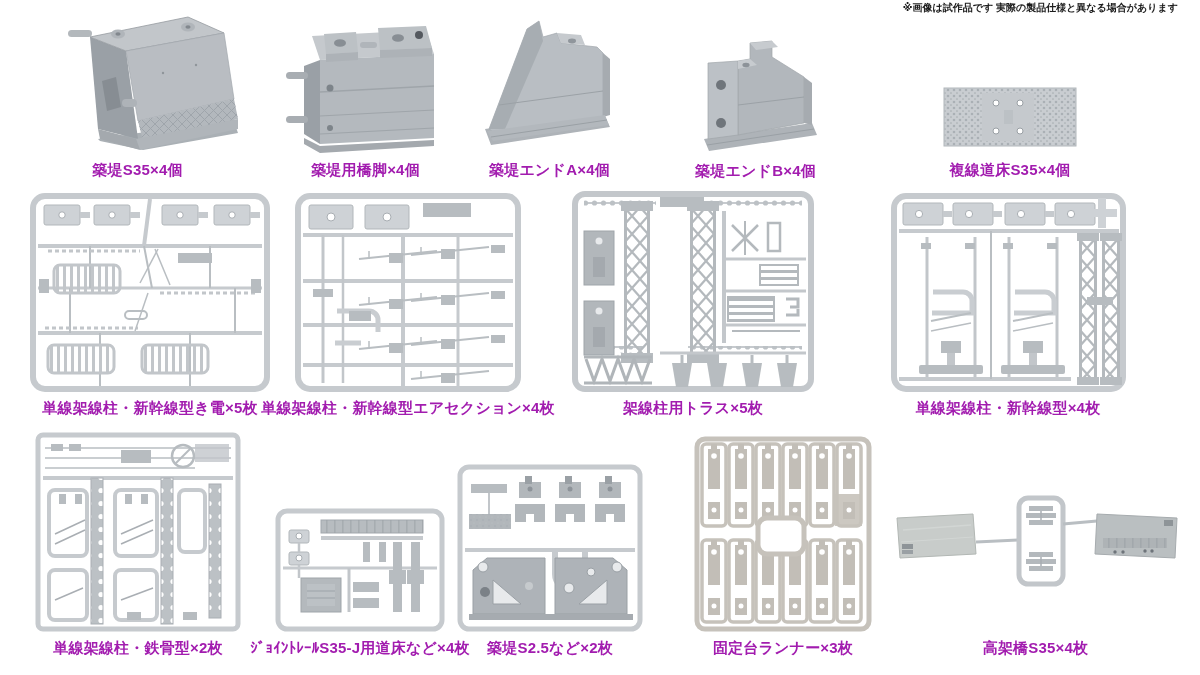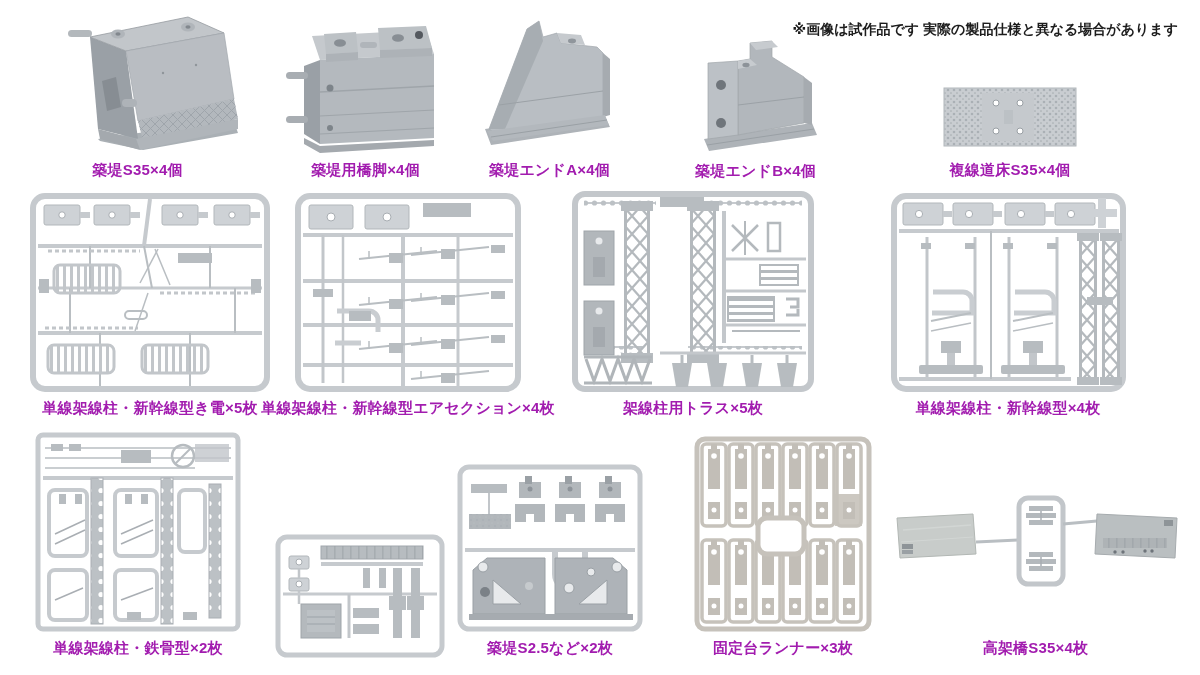--- a/index.html
+++ b/index.html
@@ -1,21 +1,21 @@
 <!DOCTYPE html>
 <html><head>
 <meta charset="utf-8">
 <style>
   html,body{margin:0;padding:0;}
   body{background:#ffffff;font-family:"Liberation Sans","DejaVu Sans",sans-serif;}
   #page{position:relative;width:1200px;height:675px;background:#ffffff;overflow:hidden;}
   .item{position:absolute;display:flex;flex-direction:column;align-items:center;justify-content:flex-end;}
   .art{flex:none;line-height:0;}
   .label{margin-top:7px;font-size:15px;font-weight:bold;color:#a21caf;white-space:nowrap;letter-spacing:.2px;}
-  .disclaimer{position:absolute;top:21px;right:22px;font-size:14px;font-weight:bold;color:#1c1c1c;white-space:nowrap;}
+  .disclaimer{position:absolute;top:1px;right:22px;font-size:10px;font-weight:bold;color:#1c1c1c;white-space:nowrap;}
   svg{display:block;}
 </style>
 </head>
 <body>
 
 <svg width="0" height="0" style="position:absolute" aria-hidden="true">
   <defs>
     <pattern id="dots" width="6" height="6" patternUnits="userSpaceOnUse">
       <circle cx="2" cy="2" r="1.3" fill="#aab0b5"></circle>
         <circle cx="5" cy="5" r="1.1" fill="#b6bbbf"></circle>
@@ -409,20 +409,21 @@
         <line x1="32" y1="90" x2="60" y2="90" stroke="#a2a8ad" stroke-width="1.2"></line>
         <rect x="78" y="74" width="26" height="10" fill="#b7bcc0"></rect>
         <rect x="78" y="90" width="26" height="10" fill="#b7bcc0"></rect>
         <line x1="74" y1="60" x2="74" y2="104" stroke="#c2c6ca" stroke-width="3"></line>
         <rect x="118" y="34" width="9" height="70" fill="#b7bcc0"></rect>
         <rect x="136" y="34" width="9" height="70" fill="#b7bcc0"></rect>
         <rect x="114" y="62" width="17" height="14" fill="#b7bcc0"></rect>
         <rect x="132" y="62" width="17" height="14" fill="#b7bcc0"></rect>
       </svg>
     </div>
+    <div class="label">ｼﾞｮｲﾝﾄﾚｰﾙS35-J用道床など×4枚</div>
   </div>
 
   <div class="item" style="left:452px;top:432px;width:196px;height:226px;">
     <div class="art">
       <svg width="186" height="168" viewBox="0 0 186 168">
         <defs>
           <g id="s7b">
             <rect x="4" y="6" width="22" height="16" fill="#b2b7bb"></rect>
             <rect x="10" y="0" width="7" height="8" fill="#9aa0a5"></rect>
             <circle cx="15" cy="13" r="2.5" fill="#8d9399"></circle>

